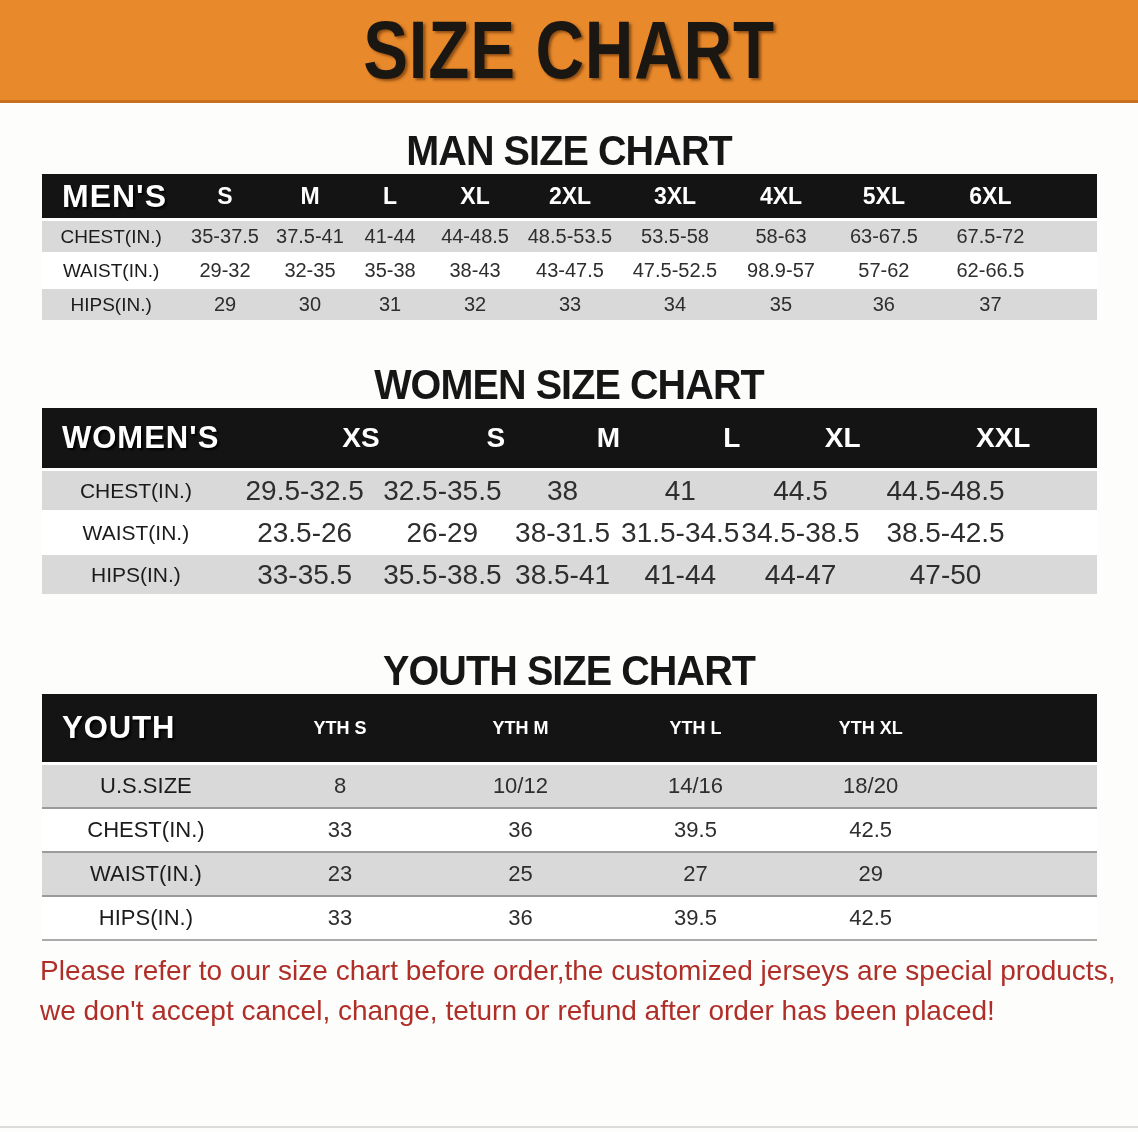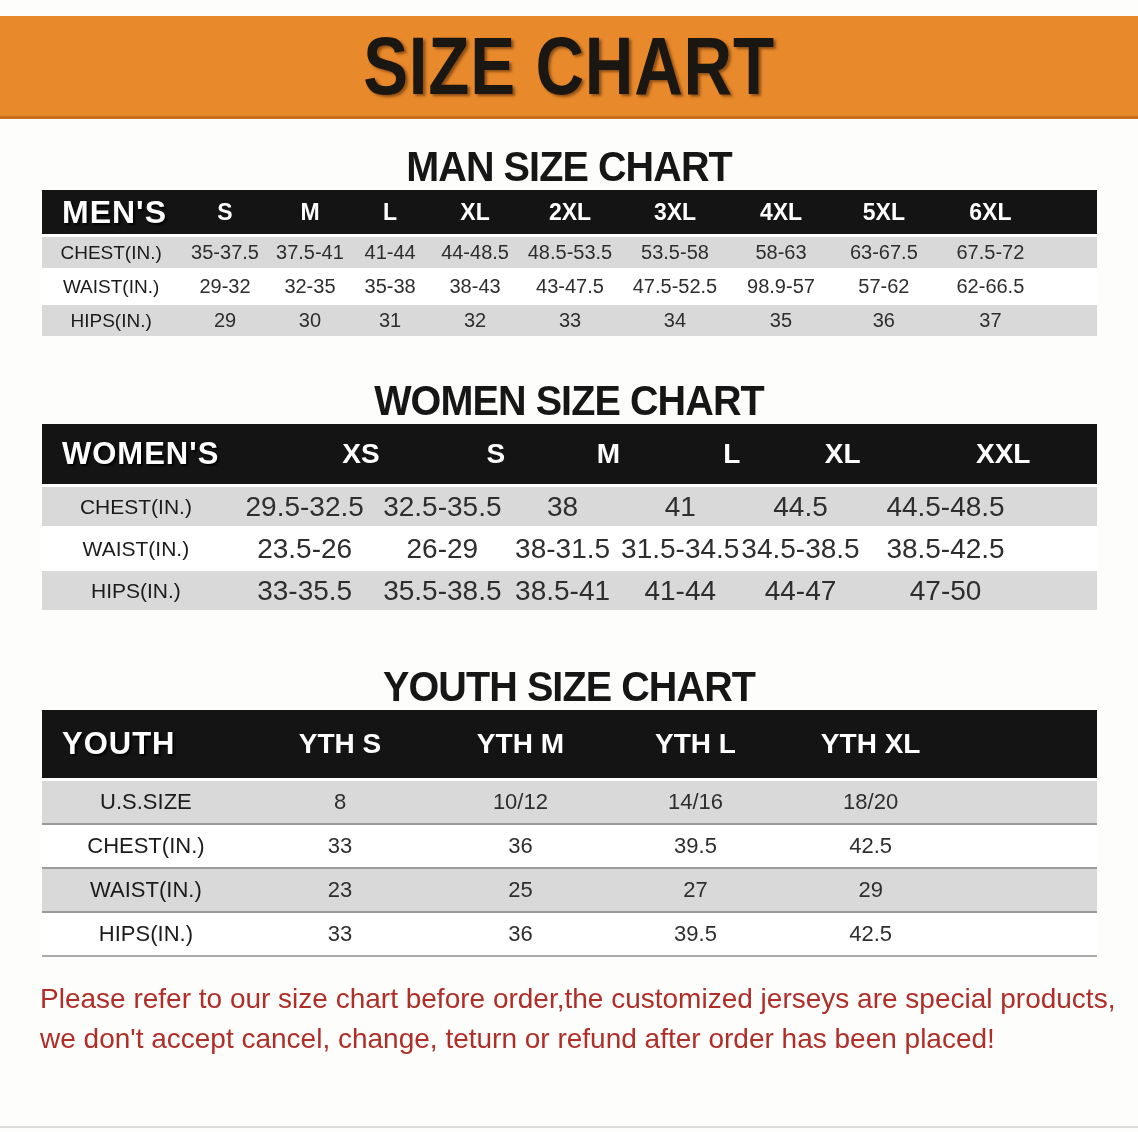--- a/index.html
+++ b/index.html
@@ -8,21 +8,21 @@
     background: var(--page-bg, #FDFDFC);
     font-family: "Liberation Sans", sans-serif;
     overflow: hidden;
     position: relative;
   }
   
   .banner {
     height: 100px;
     background: var(--banner-bg, #E8892B);
     border-bottom: 3px solid var(--banner-border, #C9701E);
-    display: flex; align-items: center; justify-content: center; margin-top: 16px;
+    display: flex; align-items: center; justify-content: center;
   }
   .banner-text {
     display: inline-block;
     font-size: 82px; font-weight: bold;
     letter-spacing: 1px;
     color: var(--banner-text, #1A1611);
     transform: scaleX(0.82);
     text-shadow: 3px 2px 3px rgba(70,30,0,0.55);
     white-space: nowrap;
   }
@@ -74,28 +74,28 @@
   .tbl-men thead th { height: 44px; font-size: 23px; }
   .tbl-men thead th.corner { font-size: 32px; }
   .tbl-men tbody td { height: 31px; font-size: 20px; border-top: 3px solid #FFFFFF; }
   .tbl-men tbody td.rowlabel { font-size: 19px; }
   
   .tbl-women thead th { height: 60px; font-size: 28px; text-align: right; }
   .tbl-women thead th.corner { font-size: 31px; }
   .tbl-women tbody td { height: 39px; font-size: 28px; border-top: 3px solid #FFFFFF; }
   .tbl-women tbody td.rowlabel { font-size: 21px; }
   
-  .tbl-youth thead th { height: 68px; font-size: 28px; }
+  .tbl-youth thead th { height: 68px; font-size: 18px; }
   .tbl-youth thead th.corner { font-size: 31px; }
   .tbl-youth tbody td { height: 42px; font-size: 22px; }
   .tbl-youth tbody tr:first-child td { border-top: 3px solid #FFFFFF; }
   .tbl-youth tbody tr + tr td { border-top: 2px solid #9B9B9B; }
   .tbl-youth tbody tr:last-child td { border-bottom: 2px solid #ABABAB; }
   
-  .notice { margin: 22px 0 0 40px; }
+  .notice { margin: 10px 0 0 40px; }
   .notice p {
     margin: 0;
     font-size: 28px; line-height: 40px;
     color: var(--notice-text, #B02E28);
     white-space: nowrap;
   }
   .bottom-edge {
     position: absolute; left: 0; right: 0; bottom: 4px;
     height: 2px; background: #DCDCDC;
   }

